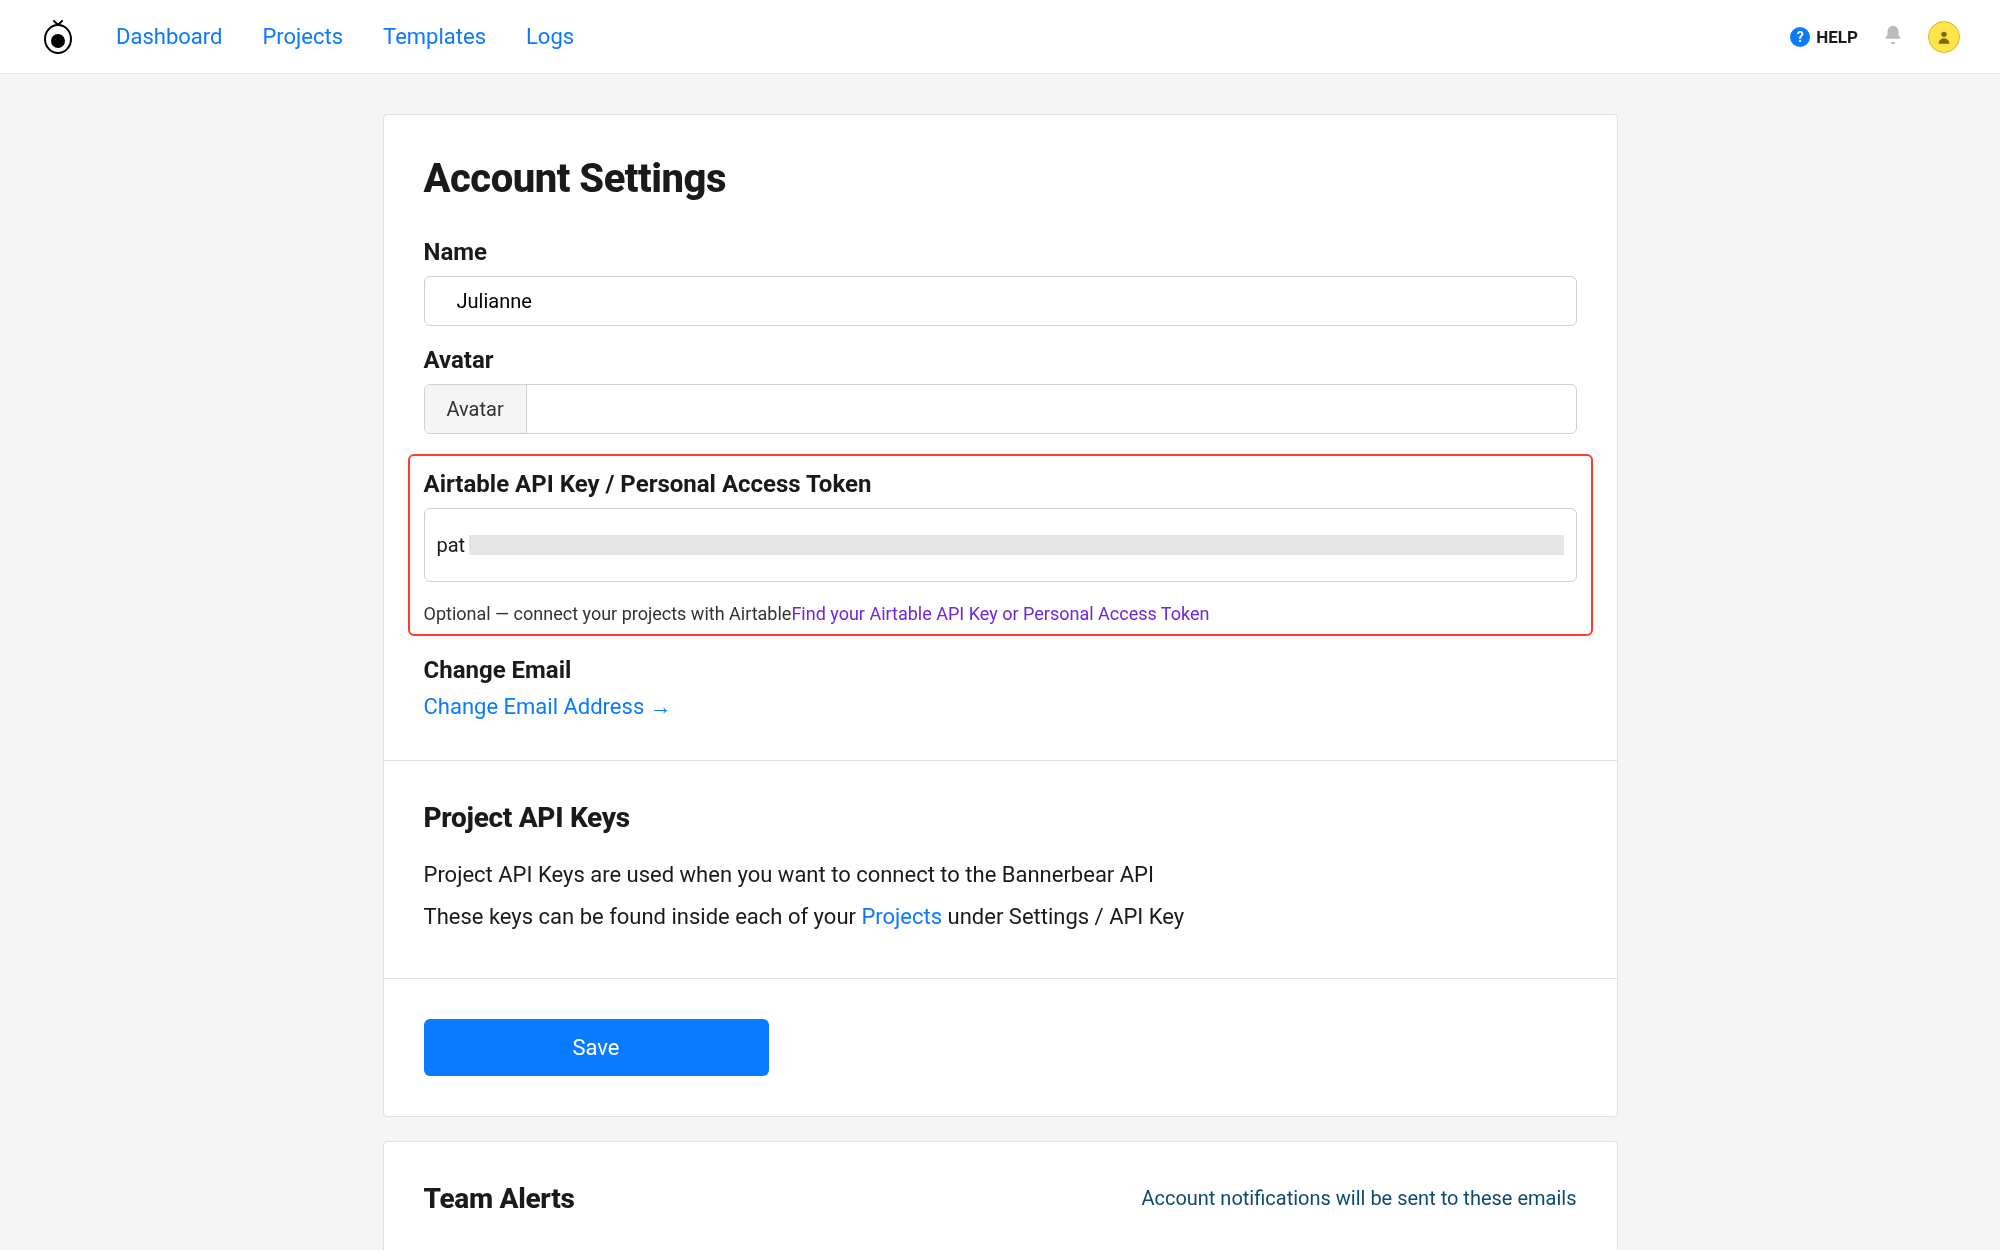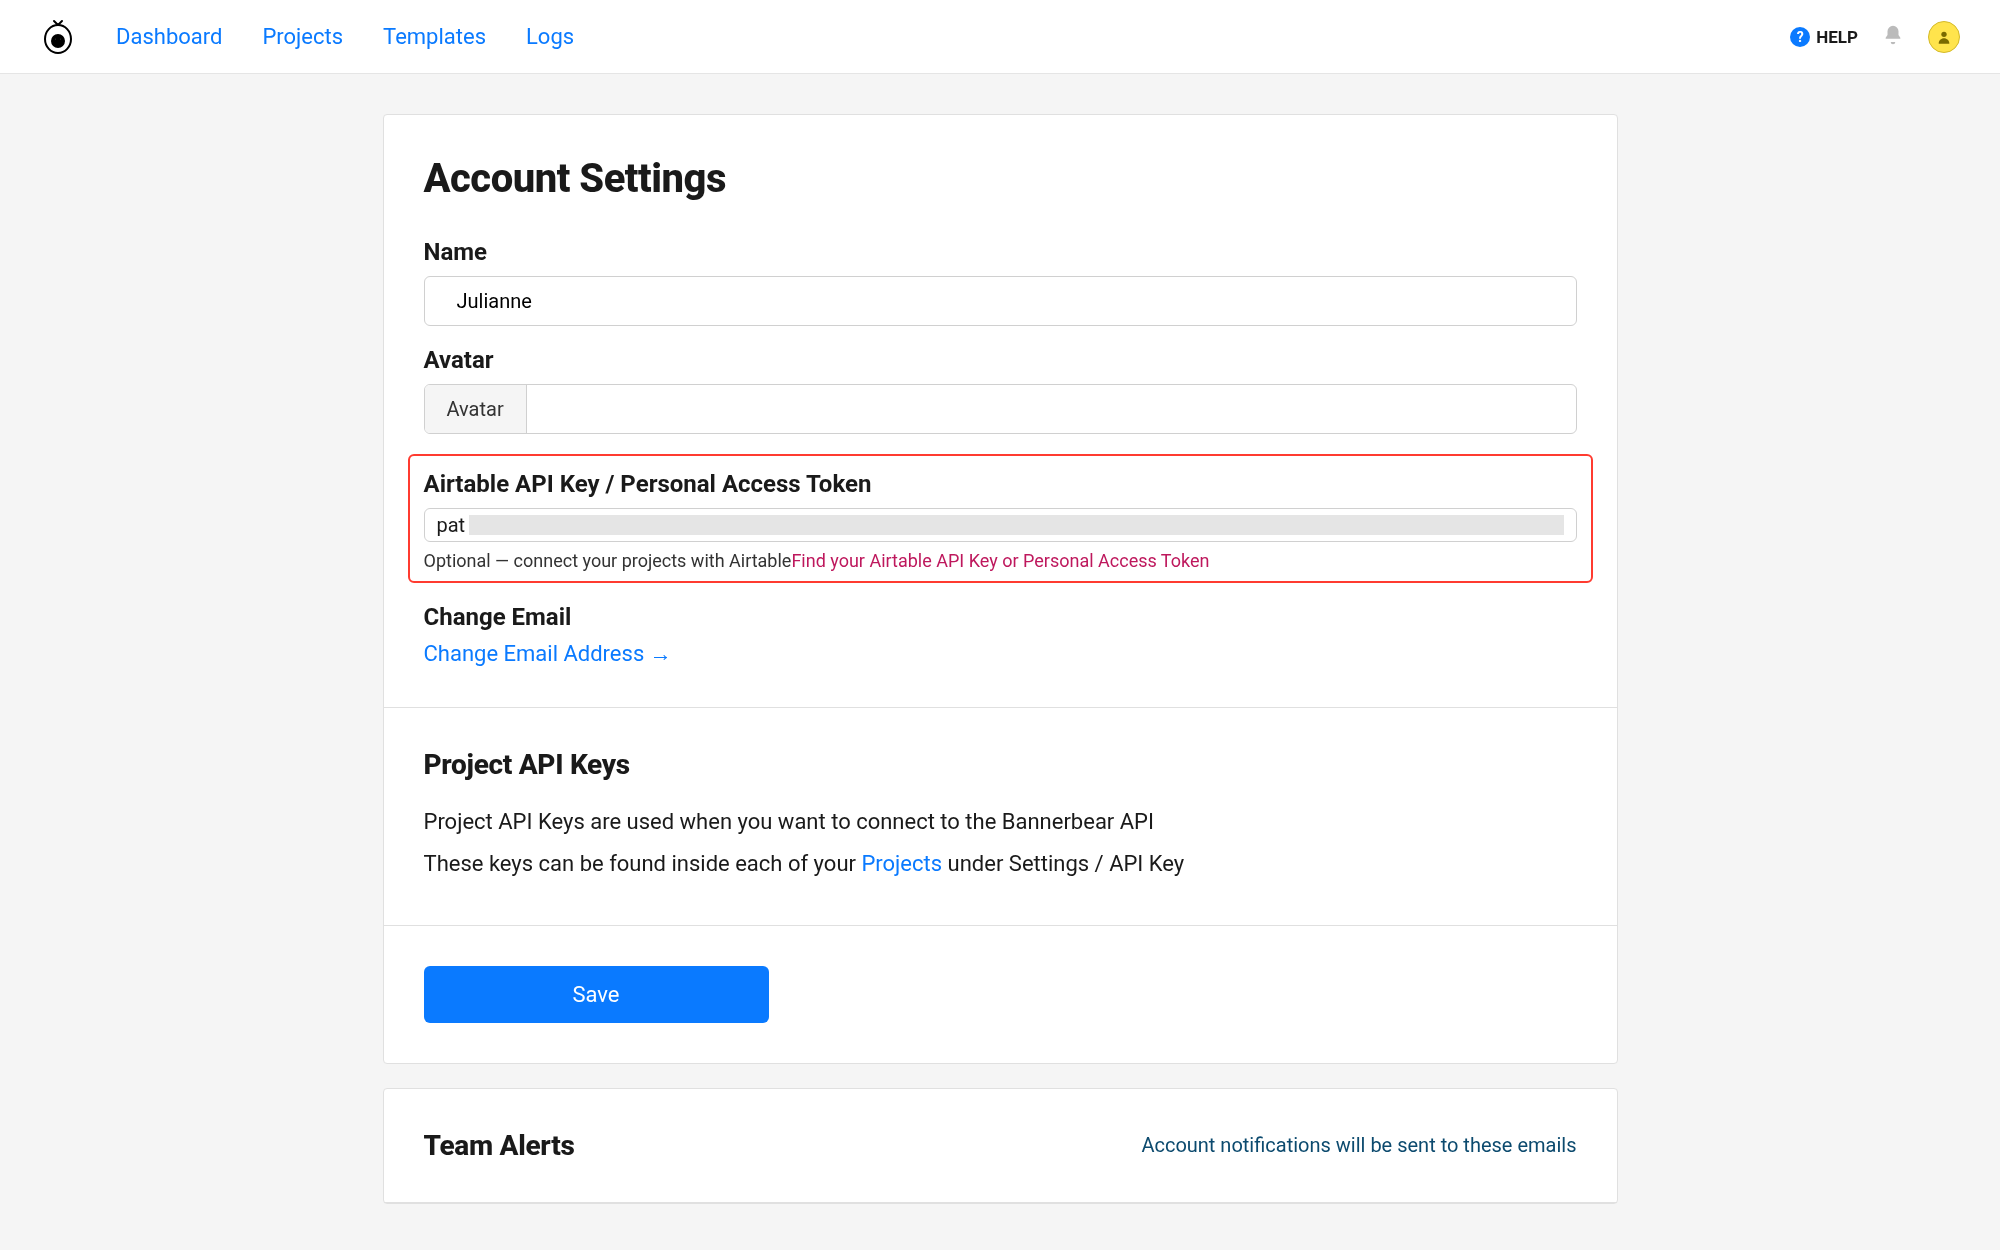--- a/index.html
+++ b/index.html
@@ -145,22 +145,22 @@
       margin-left: -16px;
       margin-right: -16px;
     }
     .highlight-box .field-label {
     }
     .highlight-input-wrap {
       display: flex;
       align-items: center;
       border: 1px solid #d0d0d0;
       border-radius: 6px;
-      padding: 4px 12px;
-      margin-bottom: 8px;
+      padding: 24px 12px;
+      margin-bottom: 21px;
     }
     .highlight-prefix {
       font-size: 20px;
       color: #1a1a1a;
     }
     .highlight-mask {
       flex: 1;
       height: 20px;
       background: #e5e5e5;
       margin-left: 4px;
@@ -168,21 +168,21 @@
     .helper-row {
       display: flex;
       justify-content: flex-start;
       align-items: center;
       font-size: 18px;
     }
     .helper-text {
       color: #333;
     }
     .helper-link {
-      color: #be185d;
+      color: #6d28d9;
       text-decoration: none;
       cursor: pointer;
     }
     .link-action {
       color: #0a7aff;
       font-size: 22px;
       text-decoration: none;
       cursor: pointer;
     }
     .desc-text {

